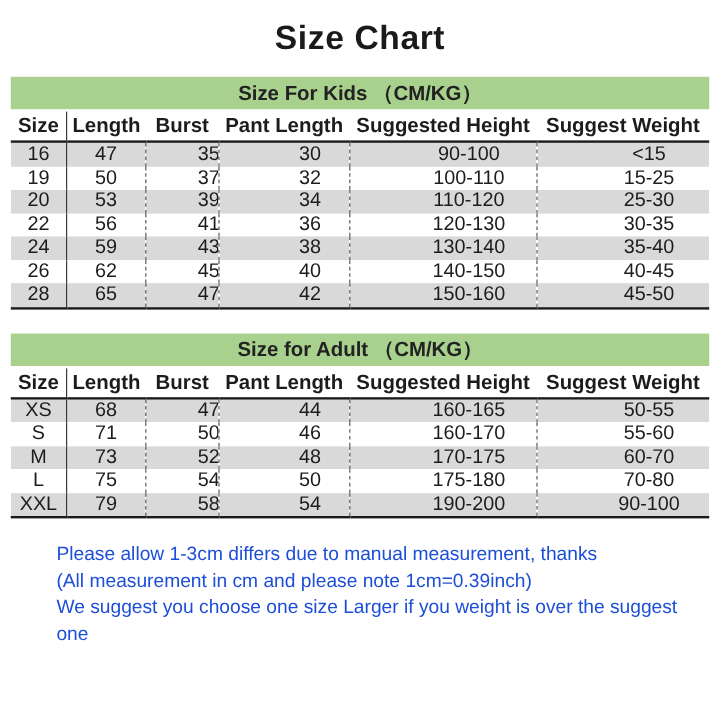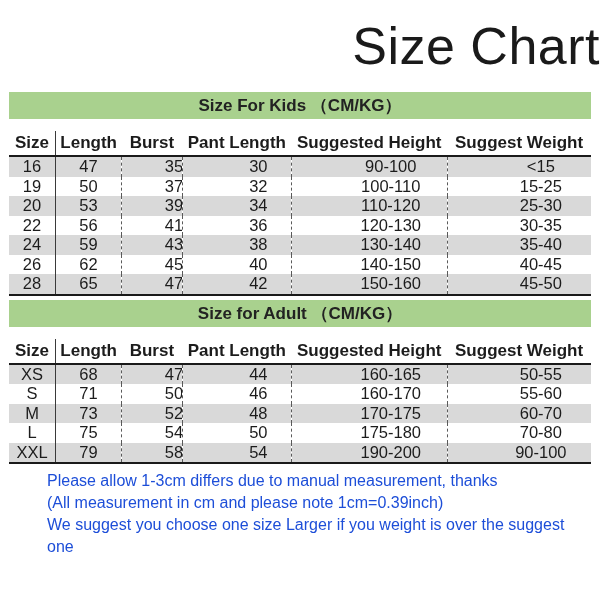--- a/index.html
+++ b/index.html
@@ -12,45 +12,45 @@
   .page {
     position: relative;
     width: 600px;
     height: 600px;
     background: #ffffff;
     overflow: hidden;
   }
   .page-title {
     margin: 0;
     padding-top: 16px;
-    text-align: right;
-    font-size: 52px;
-    font-weight: 400;
+    text-align: center;
+    font-size: 28px;
+    font-weight: 700;
     letter-spacing: 0.5px;
     color: #1a1a1a;
   }
   .tables-wrap {
     margin: 16px 9px 0 9px;
   }
   .section-bar {
     background: #a9d18e;
     text-align: center;
     font-size: 17px;
     font-weight: 700;
     color: #222;
     height: 27px;
     line-height: 27px;
-    margin-bottom: 12px;
+    margin-bottom: 2px;
   }
   table.size-table {
     width: 100%;
     border-collapse: collapse;
     table-layout: fixed;
     font-size: 16.5px;
-    margin-bottom: 4px;
+    margin-bottom: 20px;
   }
   table.size-table th {
     font-weight: 700;
     font-size: 17px;
     height: 24px;
     text-align: center;
     border-bottom: 2.5px solid #1a1a1a;
     padding: 0;
     white-space: nowrap;
     overflow: hidden;

